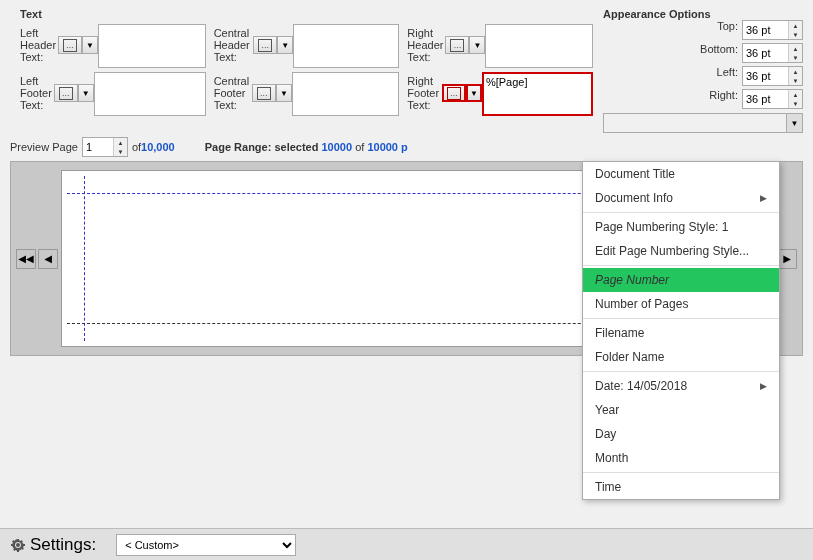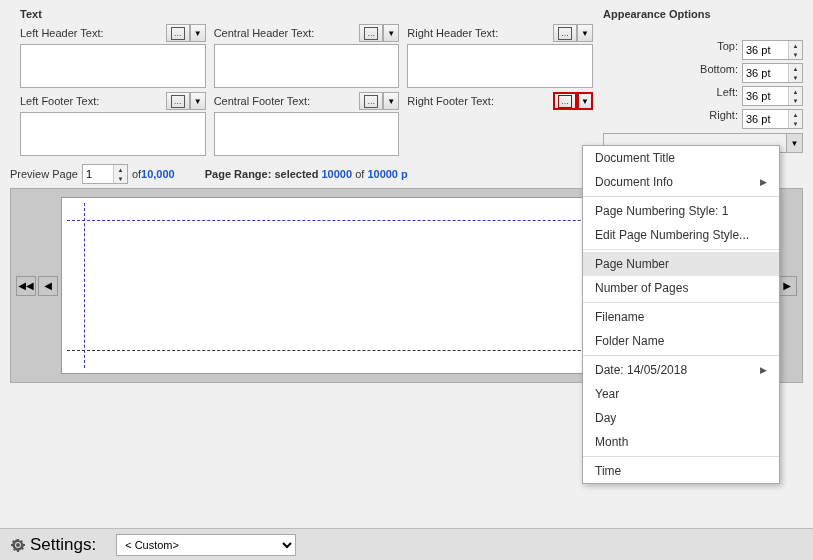--- a/index.html
+++ b/index.html
@@ -42,21 +42,21 @@
 
     .appearance-panel {
       width: 200px;
       margin-left: 10px;
     }
 
     .appearance-title {
       font-size: 11px;
       font-weight: 600;
       color: #333;
-      margin-bottom: 20px;
+      margin-bottom: 0;
     }
 
     .appearance-row {
       display: flex;
       align-items: flex-start;
       margin-bottom: 3px;
       justify-content: flex-end;
     }
 
     .appearance-row label {
@@ -69,21 +69,21 @@
     
     .hf-grid {
       display: grid;
       grid-template-columns: 1fr 1fr 1fr;
       gap: 4px 8px;
       margin-bottom: 4px;
     }
 
     .hf-cell {
       display: flex;
-      flex-direction: column;
+      flex-direction: row;
     }
 
     .hf-label-row {
       display: flex;
       align-items: center;
       margin-bottom: 2px;
     }
 
     .hf-label {
       font-size: 11px;
@@ -283,42 +283,43 @@
       height: 22px;
       border: 1px solid #aaa;
       background: white;
       font-size: 11px;
       padding: 0 4px;
     }
 
     
     .dropdown-menu {
       position: absolute;
-      top: 145px;
+      top: 161px;
       left: 582px;
       width: 198px;
       background: white;
       border: 1px solid #aaa;
       box-shadow: 2px 2px 6px rgba(0,0,0,0.25);
       z-index: 100;
       font-size: 12px;
     }
 
     .dropdown-item {
       padding: 5px 12px;
       cursor: pointer;
       color: #333;
       white-space: nowrap;
       display: flex;
       align-items: center;
       justify-content: space-between;
     }
 
     .dropdown-item.highlighted {
-      background: #e5e5e5;
+      background: #22c55e;
+      font-style: italic;
     }
 
     .dropdown-separator {
       height: 1px;
       background: #ddd;
       margin: 2px 0;
     }
 
     .dropdown-arrow {
       font-size: 9px;
@@ -432,20 +433,21 @@
         </div>
 
         <div class="hf-cell">
           <div class="hf-label-row">
             <span class="hf-label">Right Footer Text:</span>
             <div class="hf-btn hf-btn-active">
               <span style="font-size:8px; border:1px solid #aa0000; padding:1px 2px;">…</span>
             </div>
             <div class="hf-dropdown" style="border: 2px solid #cc0000; background: linear-gradient(to bottom, #f8f8f8, #e0e0e0);">▼</div>
           </div>
+          <textarea class="hf-textarea hf-textarea-active" style="">%[Page]</textarea>
         </div>
       </div>
     </div>
 
     <div class="appearance-panel">
       <div class="appearance-title">Appearance Options</div>
 
       <div class="appearance-row">
         <label>Top:</label>
         <div class="spinner-box">

